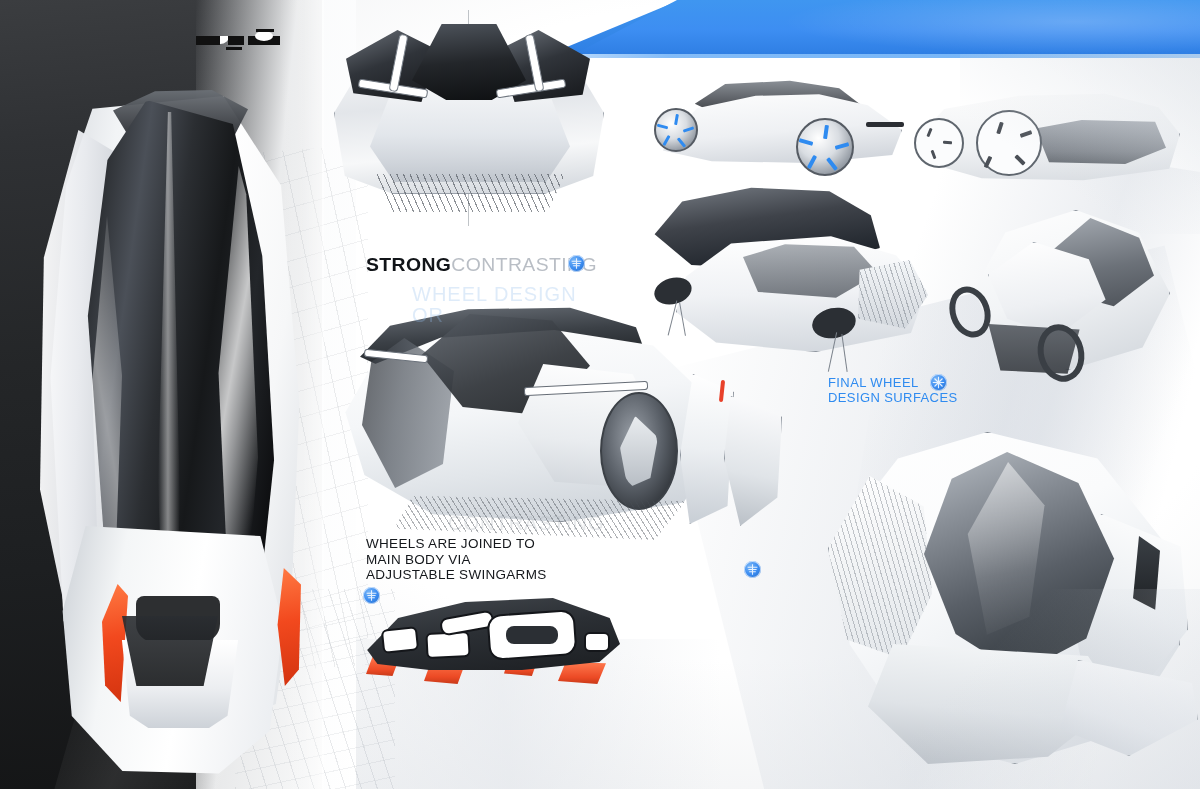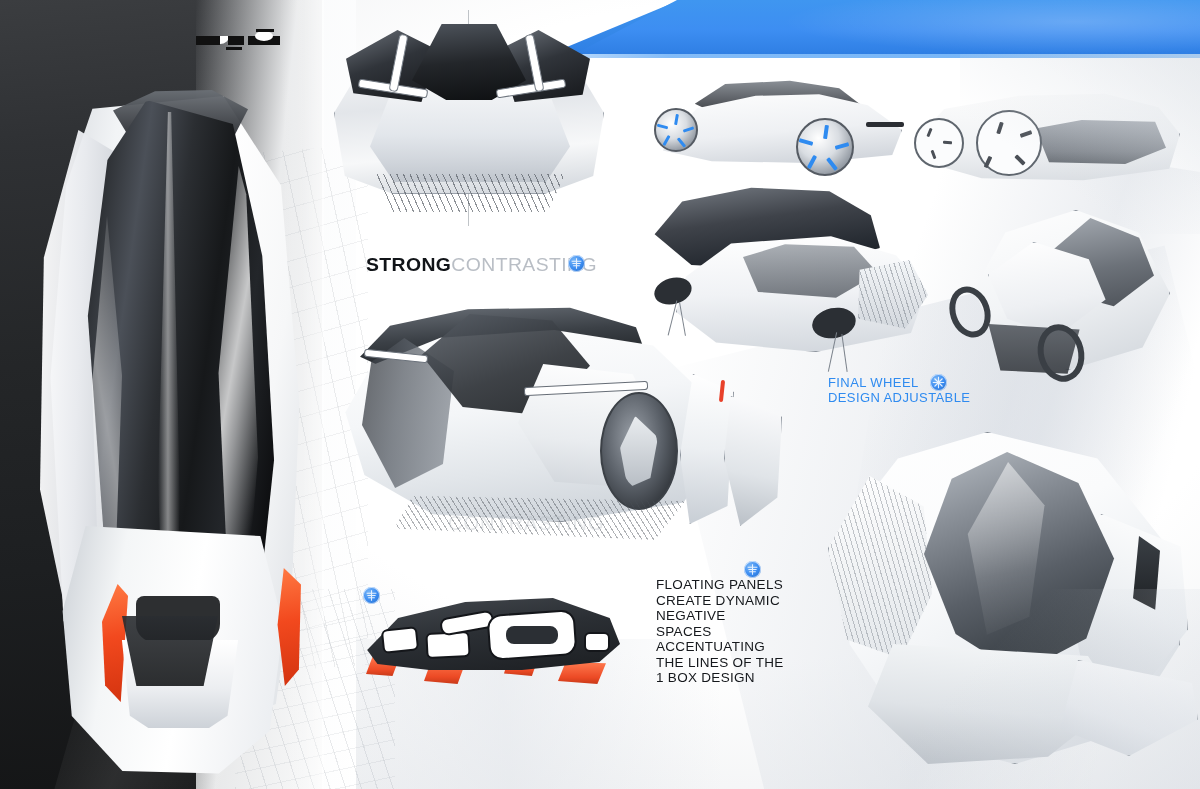--- a/index.html
+++ b/index.html
@@ -690,35 +690,33 @@
     <div class="glassH"></div>
     <div class="glassH-hl"></div>
     <div class="darkslotH"></div>
     <div class="lowerH"></div>
     <div class="spoilerH"></div>
   </div>
 
   <div class="vig-tr"></div>
   <div class="vig-br"></div>
 
+  <div class="ann ghost-text">WHEEL DESIGN
+OR</div>
   <div class="ann ghost-text2">CONTRASTING</div>
 
   <div class="ann ann-strong">
     <span class="b">STRONG</span><span class="g">CONTRASTING</span>
   </div>
 
-  <div class="ann ann-floating">FLOATING PANELS
-CREATE DYNAMIC
-NEGATIVE
-SPACES
-ACCENTUATING
-THE LINES OF THE
-1 BOX DESIGN</div>
+  <div class="ann ann-wheels">WHEELS ARE JOINED TO
+MAIN BODY VIA
+ADJUSTABLE SWINGARMS</div>
   <div class="ann ann-final">FINAL WHEEL
-DESIGN ADJUSTABLE</div>
+DESIGN SURFACES</div>
 
   <div class="badge badge-1">
     <svg width="17" height="17" viewBox="0 0 17 17">
       <path d="M8.5 3.2 L8.5 13.8 M3.6 6.2 L13.4 6.2 M4.4 8.5 L12.6 8.5 M5.2 10.8 L11.8 10.8" stroke="#ffffff" stroke-width="1.1" fill="none" opacity=".85"></path>
     </svg>
   </div>
   <div class="badge badge-2">
     <svg width="17" height="17" viewBox="0 0 17 17">
       <path d="M8.5 3.2 L8.5 13.8 M3.6 6.2 L13.4 6.2 M4.4 8.5 L12.6 8.5 M5.2 10.8 L11.8 10.8" stroke="#ffffff" stroke-width="1.1" fill="none" opacity=".85"></path>
     </svg>

